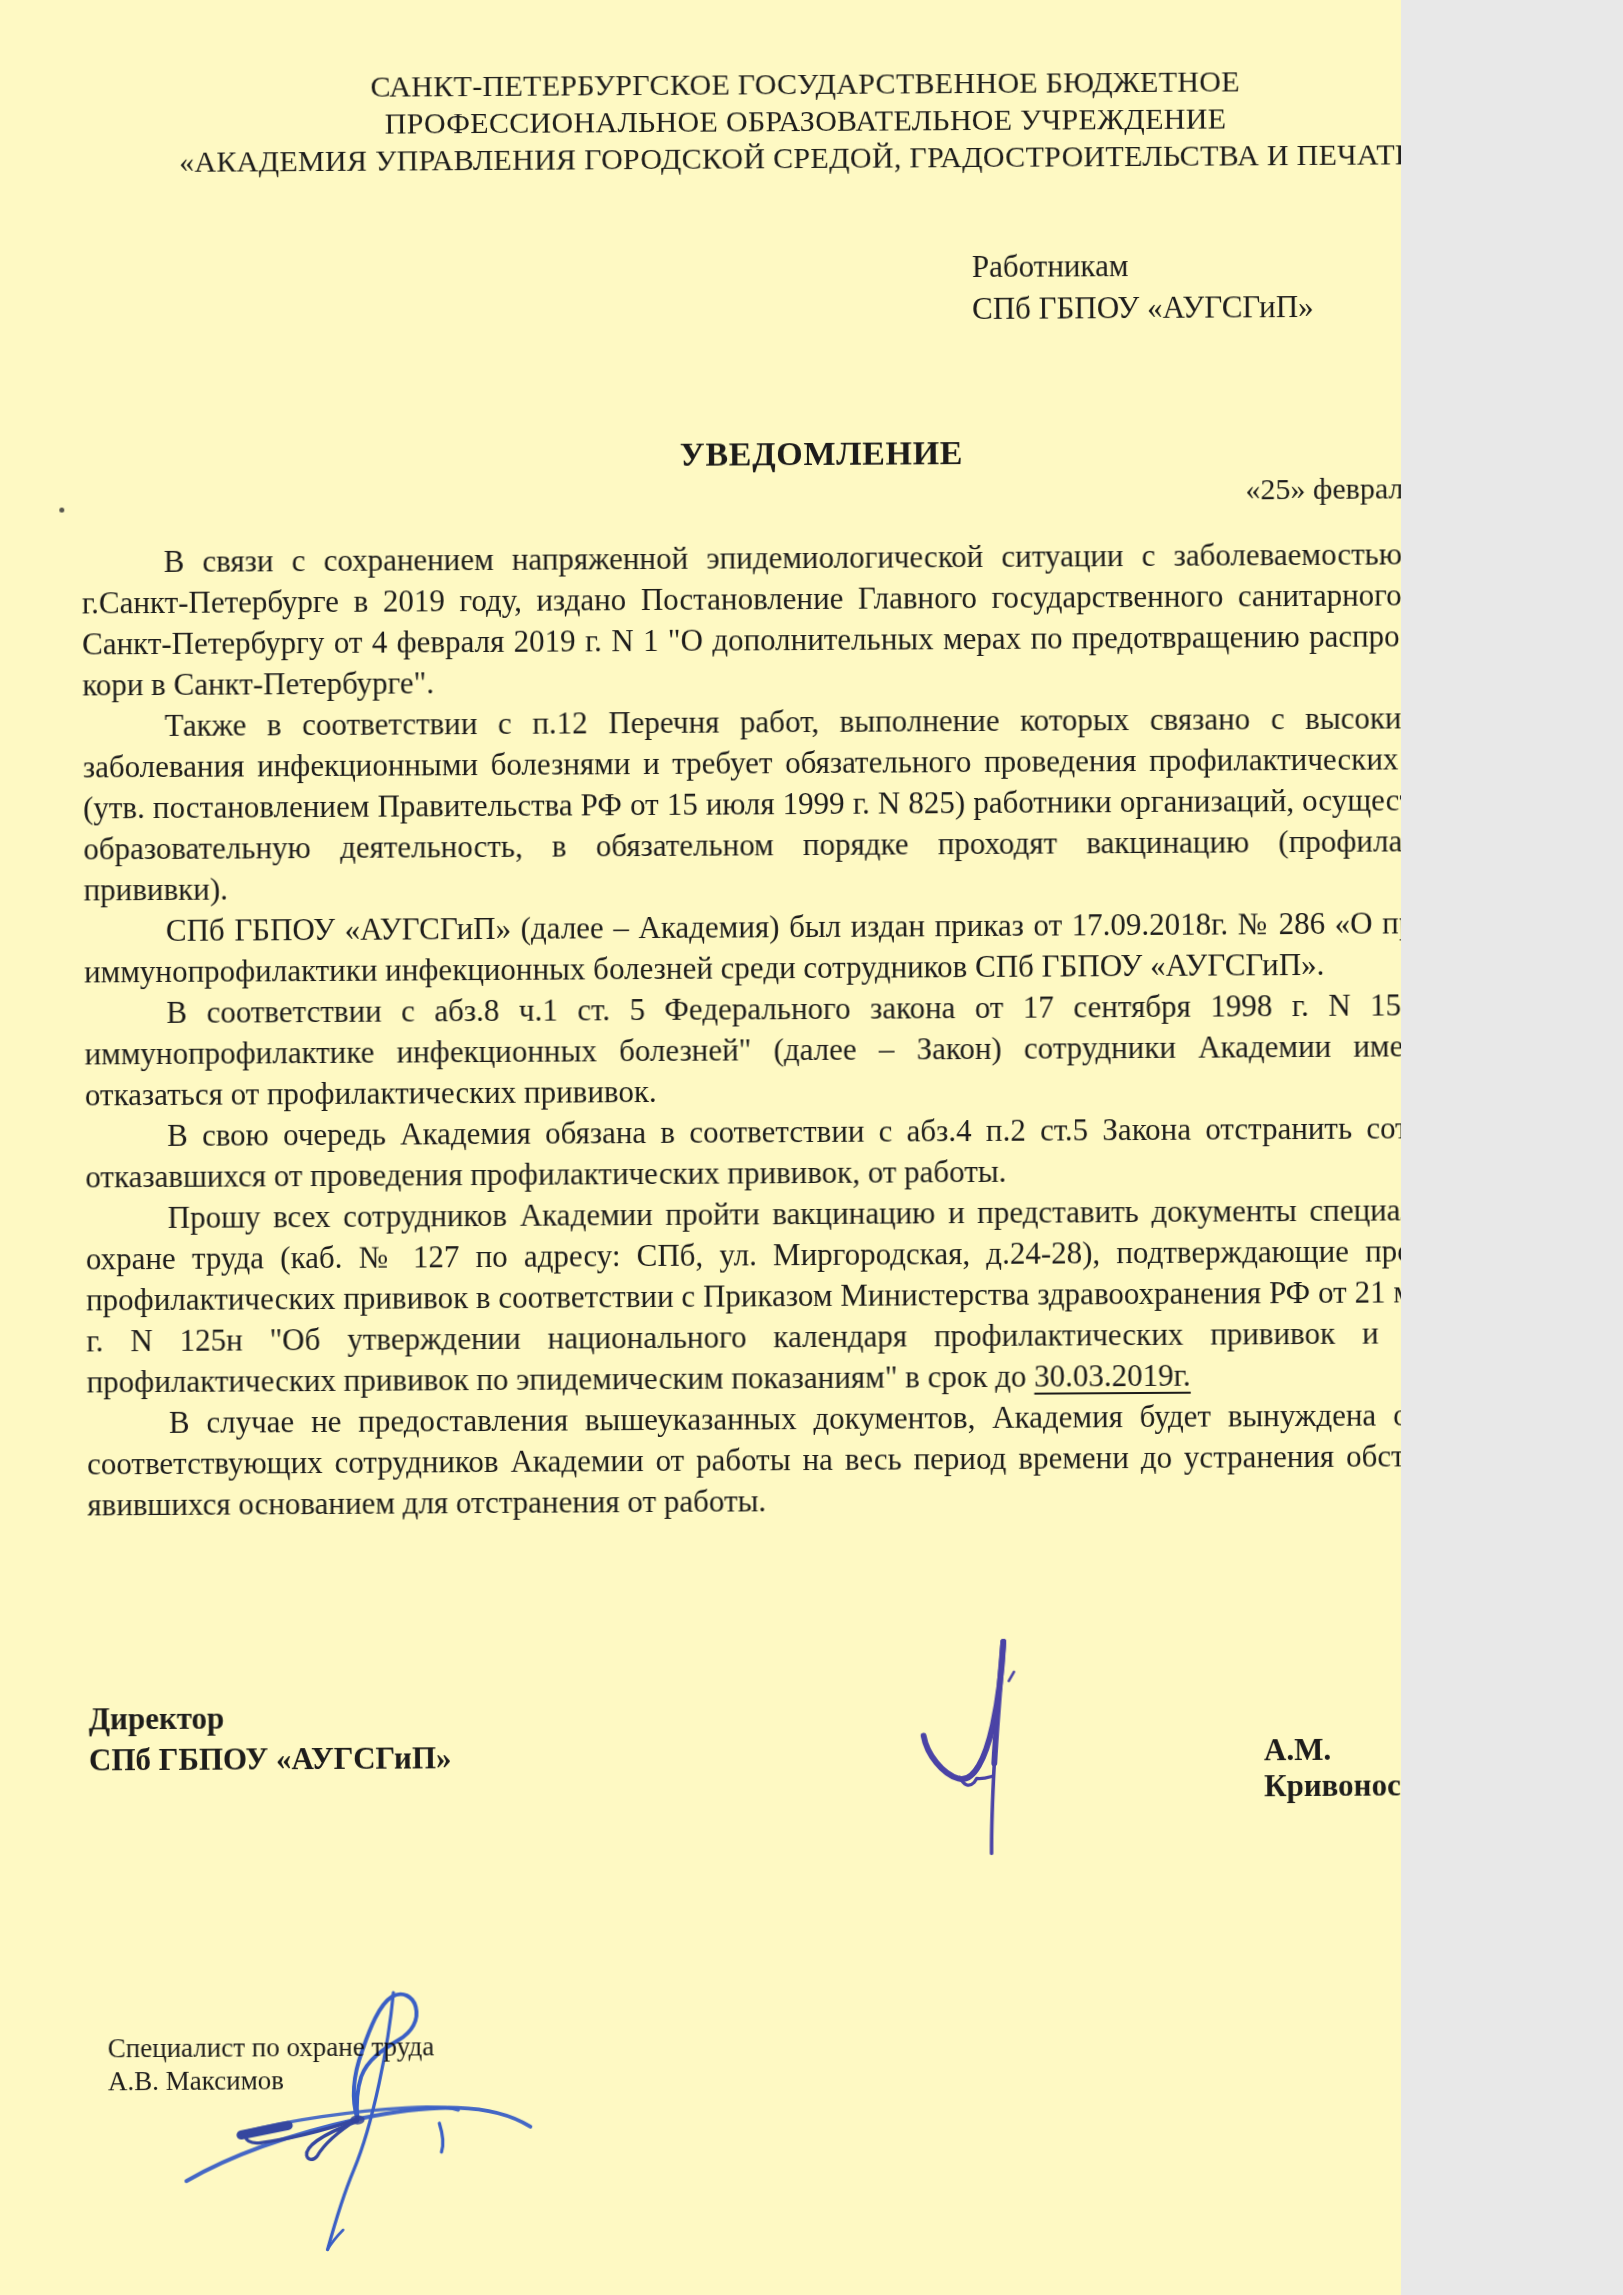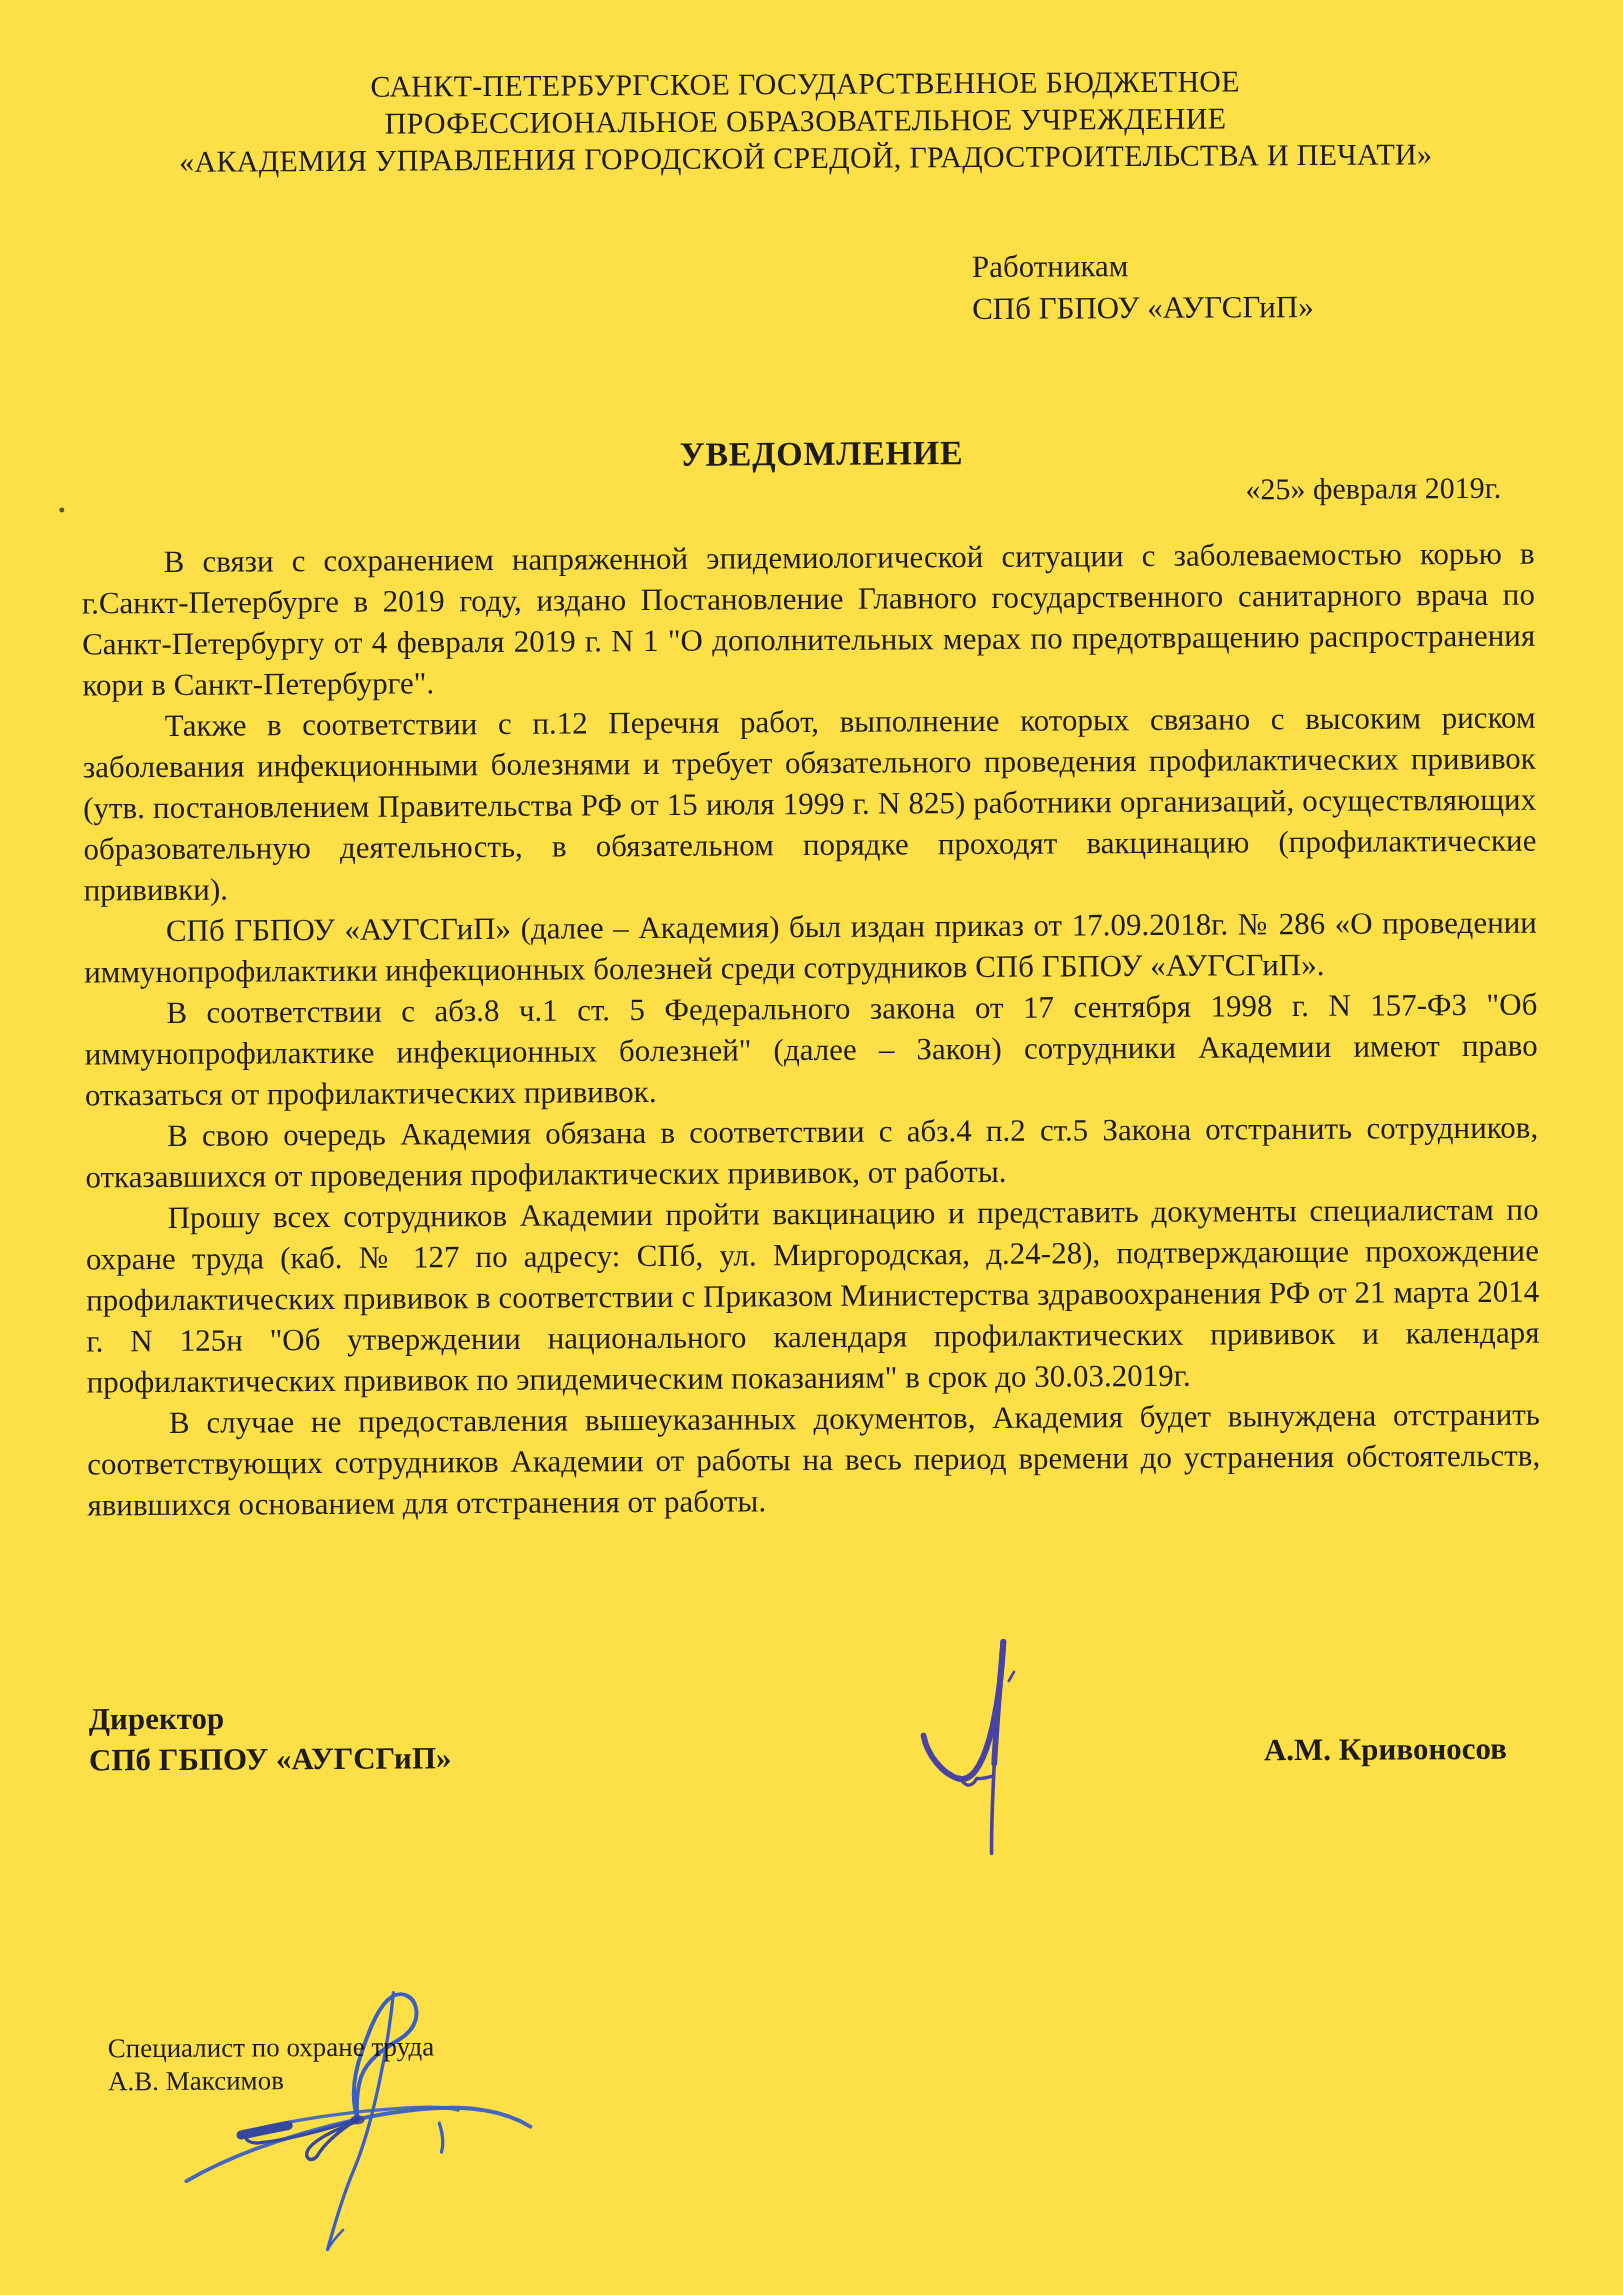--- a/index.html
+++ b/index.html
@@ -1,20 +1,20 @@
 <!DOCTYPE html>
 <html lang="ru" style="--text-ink: #1d1c1a; --director-ink: #4a43a6; --specialist-ink: #3a5fc5;font-size:10.5px"><head>
 <meta charset="utf-8">
 <style>
   html, body { margin: 0; padding: 0; background: #e8e8e8; }
   .page {
     position: relative;
-    width: 1623px;
+    width: 1401px;
     height: 2295px;
-    background: #fde047;
+    background: #fef9c3;
     overflow: hidden;
     font-family: "Liberation Serif", "DejaVu Serif", serif;
     color: var(--text-ink, #1d1c1a);
   }
   .sheet {
     position: absolute;
     inset: 0;
     transform: rotate(-0.35deg);
     transform-origin: 812px 1113px;
   }
@@ -49,20 +49,21 @@
   }
   .body-text {
     position: absolute;
     top: 537px; left: 85px; width: 1453px;
     font-size: 31px;
     line-height: 41px;
     text-align: justify;
   }
   .body-text p { margin: 0; text-indent: 82px; }
   .deadline {
+    text-decoration: underline;
     text-decoration-thickness: 2px;
     text-underline-offset: 5.9px;
   }
   .director-block {
     position: absolute;
     top: 1694px; left: 85px;
     font-weight: bold;
     font-size: 31px;
     line-height: 41px;
   }

